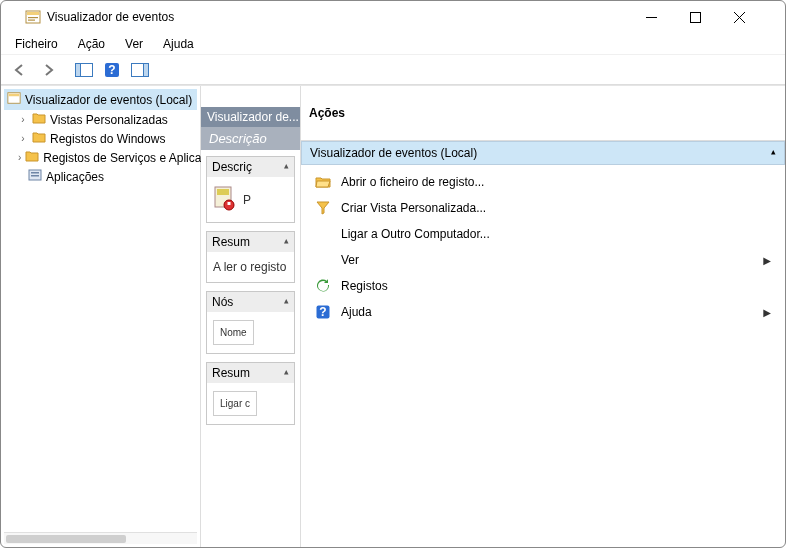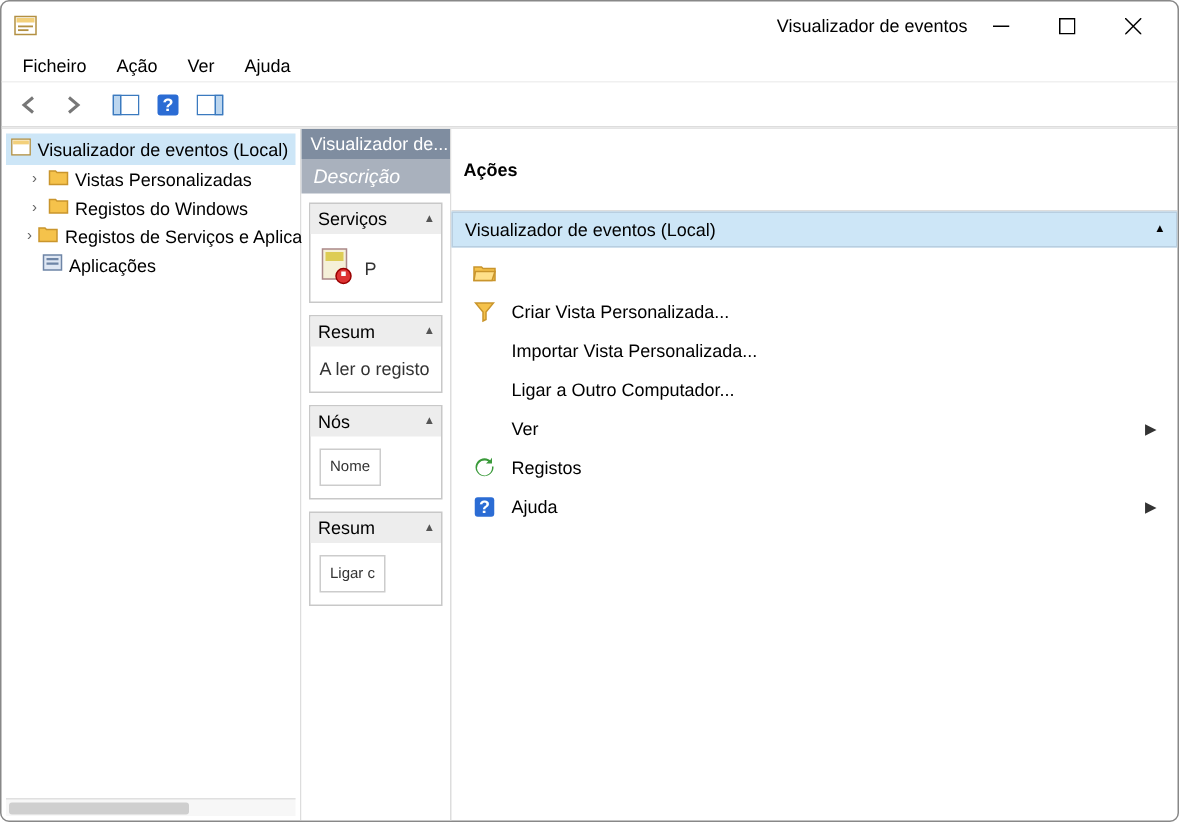--- a/index.html
+++ b/index.html
@@ -1,19 +1,19 @@
 <!DOCTYPE html>
 <html><head>
 <meta charset="utf-8">
 <style>
 * { margin: 0; padding: 0; box-sizing: border-box; font-family: "Segoe UI", Tahoma, sans-serif; font-size: 12px; }
 body { background: #fff; width: 786px; height: 548px; border: 1px solid #888; border-radius: 6px; overflow: hidden; display: flex; flex-direction: column; }
 
 
-.titlebar { height: 32px; display: flex; align-items: center; padding: 0 8px; text-align: right; }
+.titlebar { height: 32px; display: flex; align-items: center; padding: 0 24px; }
 .titlebar .app-icon { width: 16px; height: 16px; margin-right: 6px; }
 .titlebar .title { flex: 1; }
 .winctrl { width: 44px; height: 26px; display:flex; align-items:center; justify-content:center; }
 .winctrl svg { width: 11px; height: 11px; }
 
 
 .menubar { height: 22px; display: flex; align-items: center; padding: 0 4px; border-bottom: 1px solid #f0f0f0; gap: 0; }
 .menuitem { padding: 2px 10px; }
 
 
@@ -28,21 +28,21 @@
 .tree { width: 200px; border-right: 1px solid #ddd; padding: 3px 3px; display:flex; flex-direction:column; }
 .tree-root { background: #cde6f7; padding: 2px 3px; display:flex; align-items:center; gap:4px; }
 .tree-item { padding: 2px 3px 2px 14px; display:flex; align-items:center; gap:4px; white-space:nowrap; }
 .tree-item .exp { width:10px; text-align:center; color:#666; font-size:10px; line-height:10px; }
 .tree .spacer { flex:1; }
 .tree-scroll { height: 12px; border-top: 1px solid #e0e0e0; background:#f7f7f7; position:relative; margin-top:4px; }
 .tree-scroll .thumb { position:absolute; left:2px; top:2px; width: 120px; height: 8px; background:#cfcfcf; border-radius:2px;}
 
 
 .mid { width: 100px; border-right: 1px solid #ddd; display:flex; flex-direction:column; background:#fff;}
-.mid-tab { background:#7f8da0; color:#fff; padding: 3px 6px; font-size:12px; white-space:nowrap; overflow:hidden; }
+.mid-tab { background:#7f8da0; color:#fff; padding: 3px 6px; font-size:12px; white-space:nowrap; overflow:hidden;margin-top:21px; }
 .mid-head { background:#a9b1bd; color:#fff; padding: 4px 8px; font-size:13px;font-style:italic; }
 .mid-body { flex:1; overflow:hidden; padding:6px 5px; }
 .card { border:1px solid #c8c8c8; margin-bottom:8px; }
 .card-h { background:#ededed; padding:3px 5px; display:flex; justify-content:space-between; align-items:center; font-size:11.5px; }
 .card-h .caret { font-size:9px; color:#555; transform: rotate(180deg); display:inline-block;}
 .card-b { padding:8px 6px; display:flex; align-items:center; gap:6px; font-size:11px; color:#333; white-space:nowrap; overflow:hidden;}
 .card-b .chip { border:1px solid #ccc; padding:6px 6px; font-size:10px;}
 
 
 .actions { flex:1; display:flex; flex-direction:column; }
@@ -174,21 +174,21 @@
       </div>
   </div>
 
   <div class="mid">
     <div class="mid-tab">Visualizador de...</div>
     <div class="mid-head">Descrição</div>
     <div class="mid-body">
 
       <div class="card">
         <div class="card-h">
-          <span>Serviços</span>
+          <span>Descriç</span>
           <span class="caret">▾</span>
         </div>
         <div class="card-b">
           <span><svg width="24" height="26" viewBox="0 0 24 26">
                 <rect x="2" y="2" width="16" height="20" fill="#f5f0d8" stroke="#a88"></rect>
                 <rect x="4" y="4" width="12" height="6" fill="#dc5"></rect>
                 <circle cx="16" cy="20" r="5" fill="#d33" stroke="#900"></circle>
                 <rect x="14.5" y="17" width="3" height="3" fill="#fff"></rect>
               </svg></span>
           <span>P</span>
@@ -236,35 +236,32 @@
     </div>
     <div class="actions-list">
 
       <div class="action-row">
         <span class="ico">
             <svg width="16" height="14" viewBox="0 0 16 14">
               <path d="M1 3h5l1 1h8v8H1z" fill="#f5c24b" stroke="#c9952c"></path>
               <path d="M2 6h13l-2 6H1z" fill="#ffe08a" stroke="#c9952c"></path>
             </svg>
           </span>
+        <span>Abrir o ficheiro de registo...</span>
       </div>
 
       <div class="action-row">
         <span class="ico">
             <svg width="14" height="14" viewBox="0 0 14 14">
               <path d="M1 1h12L8 7v5l-2 1V7z" fill="#f5c24b" stroke="#c9952c"></path>
             </svg>
           </span>
         <span>Criar Vista Personalizada...</span>
       </div>
 
-      <div class="action-row">
-        <span class="ico"></span>
-        <span>Importar Vista Personalizada...</span>
-      </div>
 
       <div class="action-row">
         <span class="ico"></span>
         <span>Ligar a Outro Computador...</span>
       </div>
 
       <div class="action-row">
         <span class="ico"></span>
         <span>Ver</span>
         <span class="arrow">▶</span>

